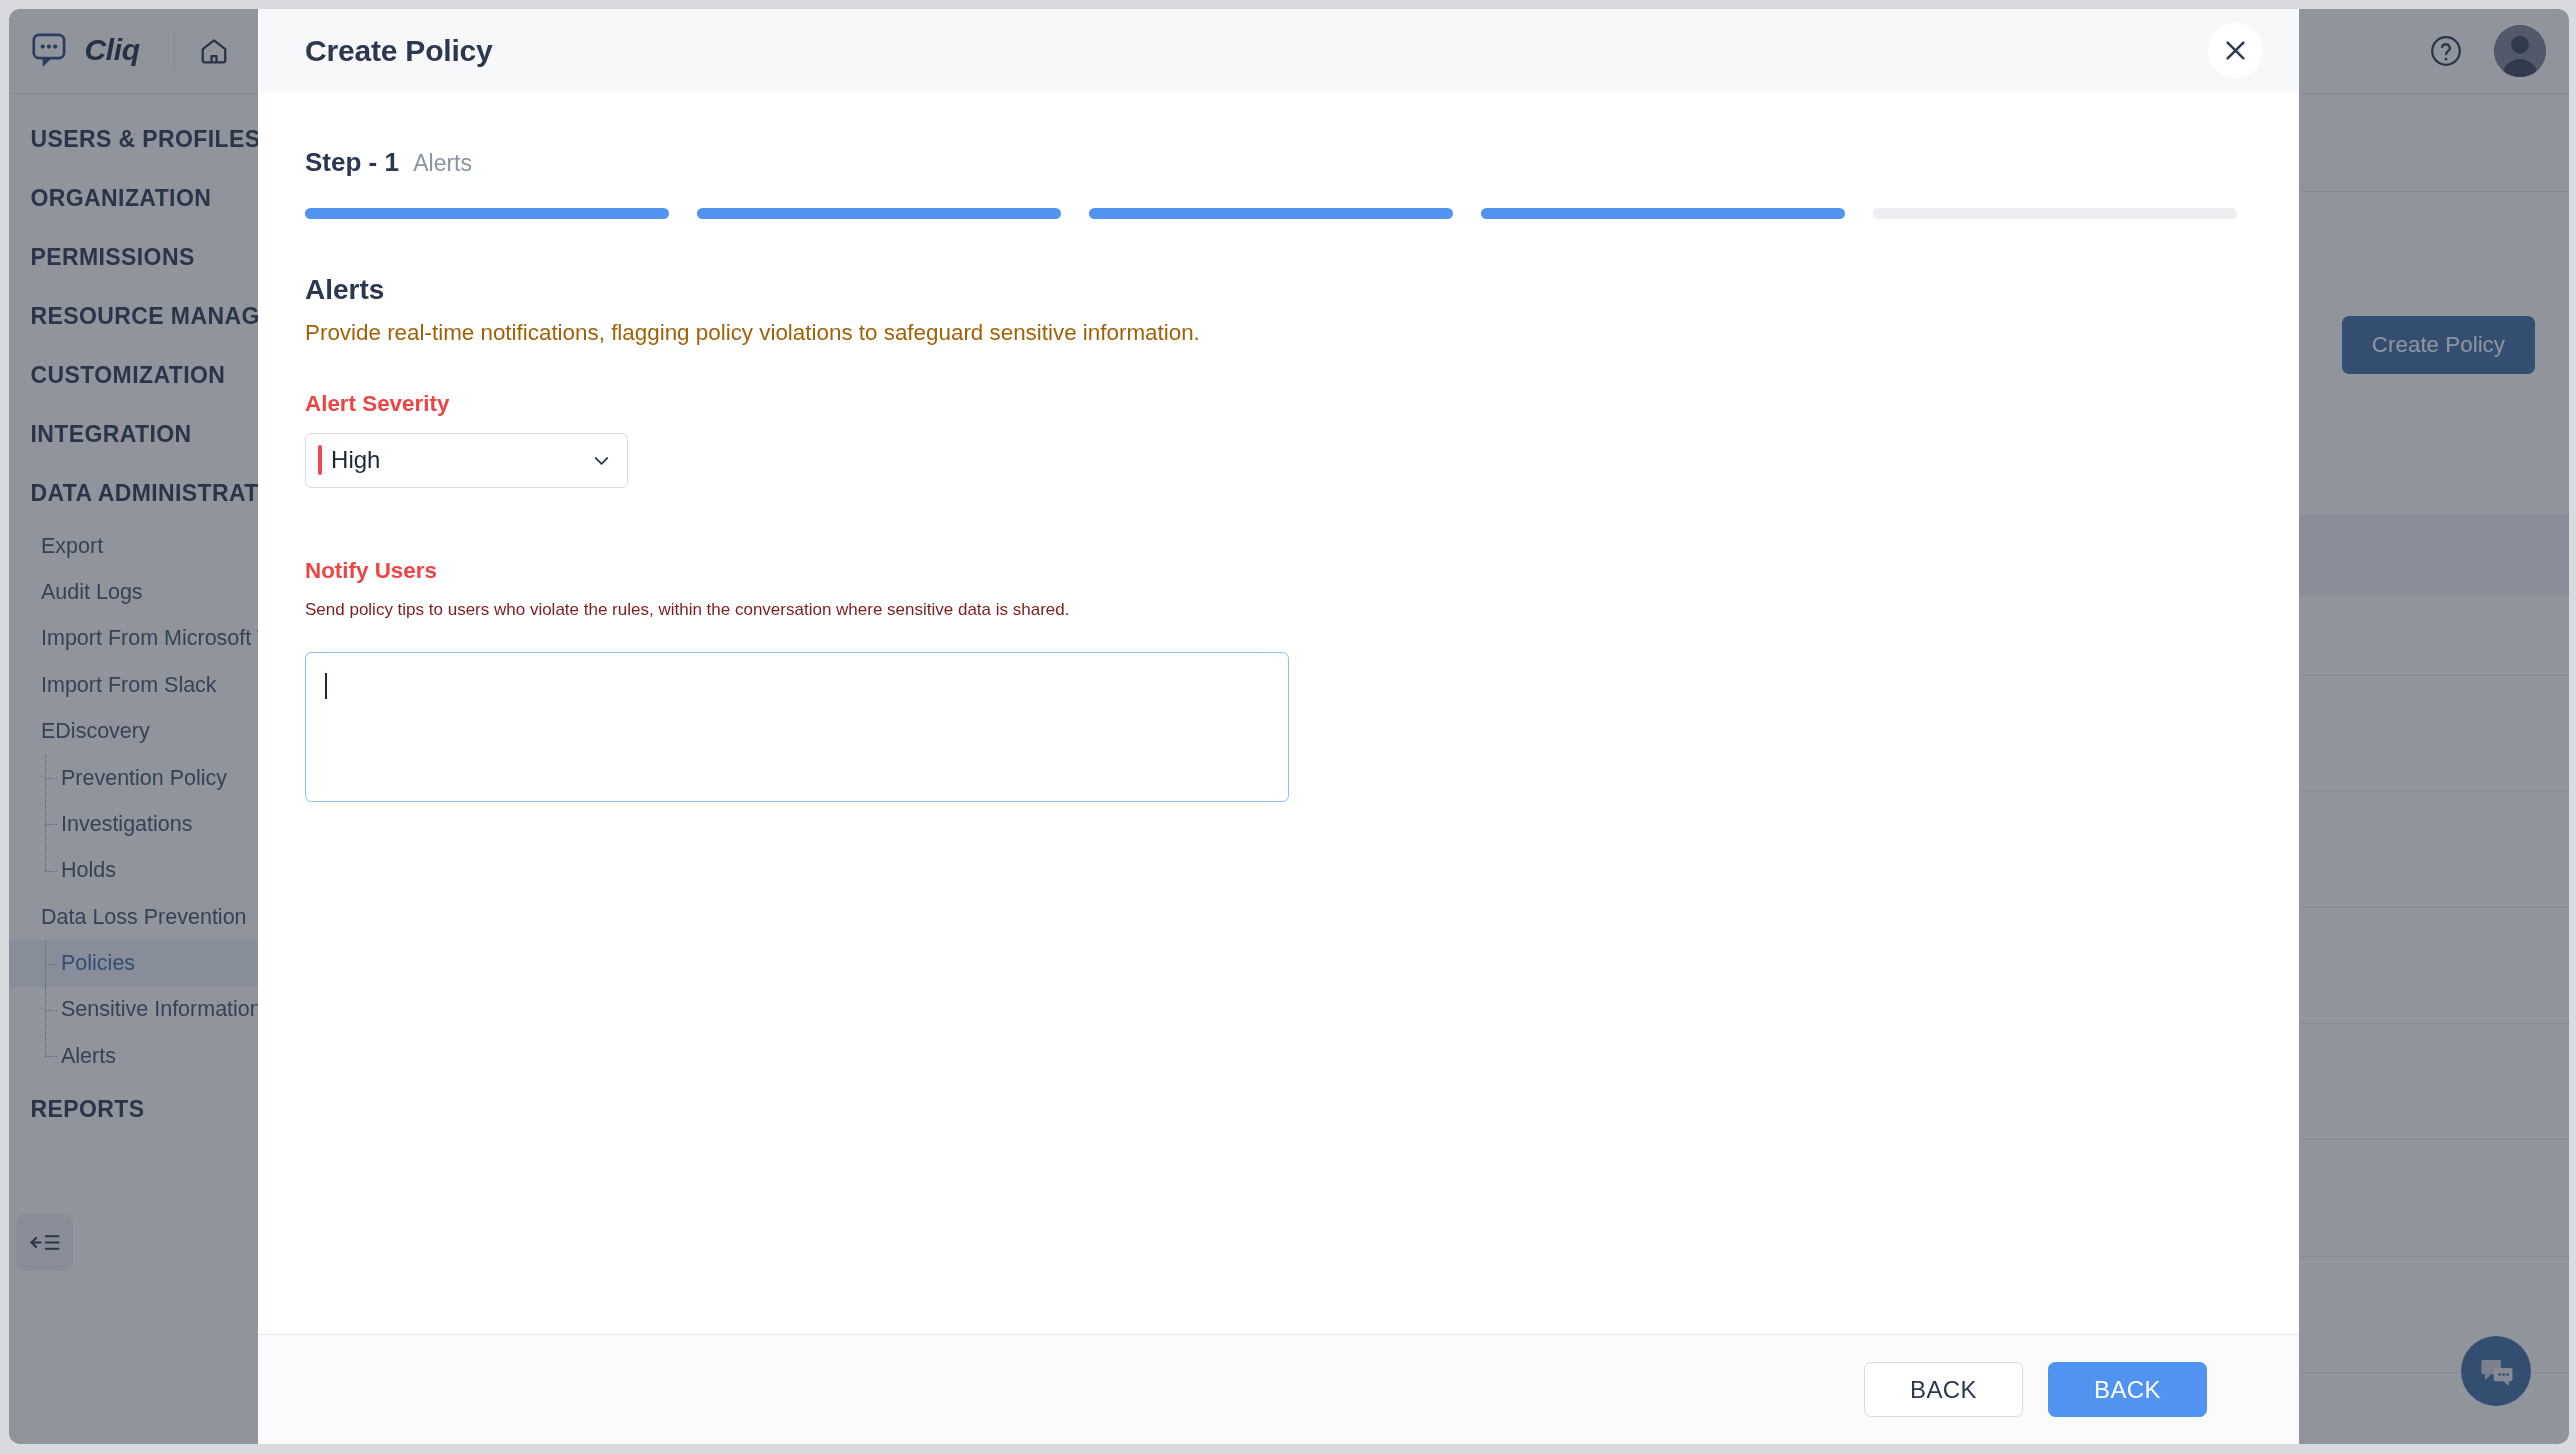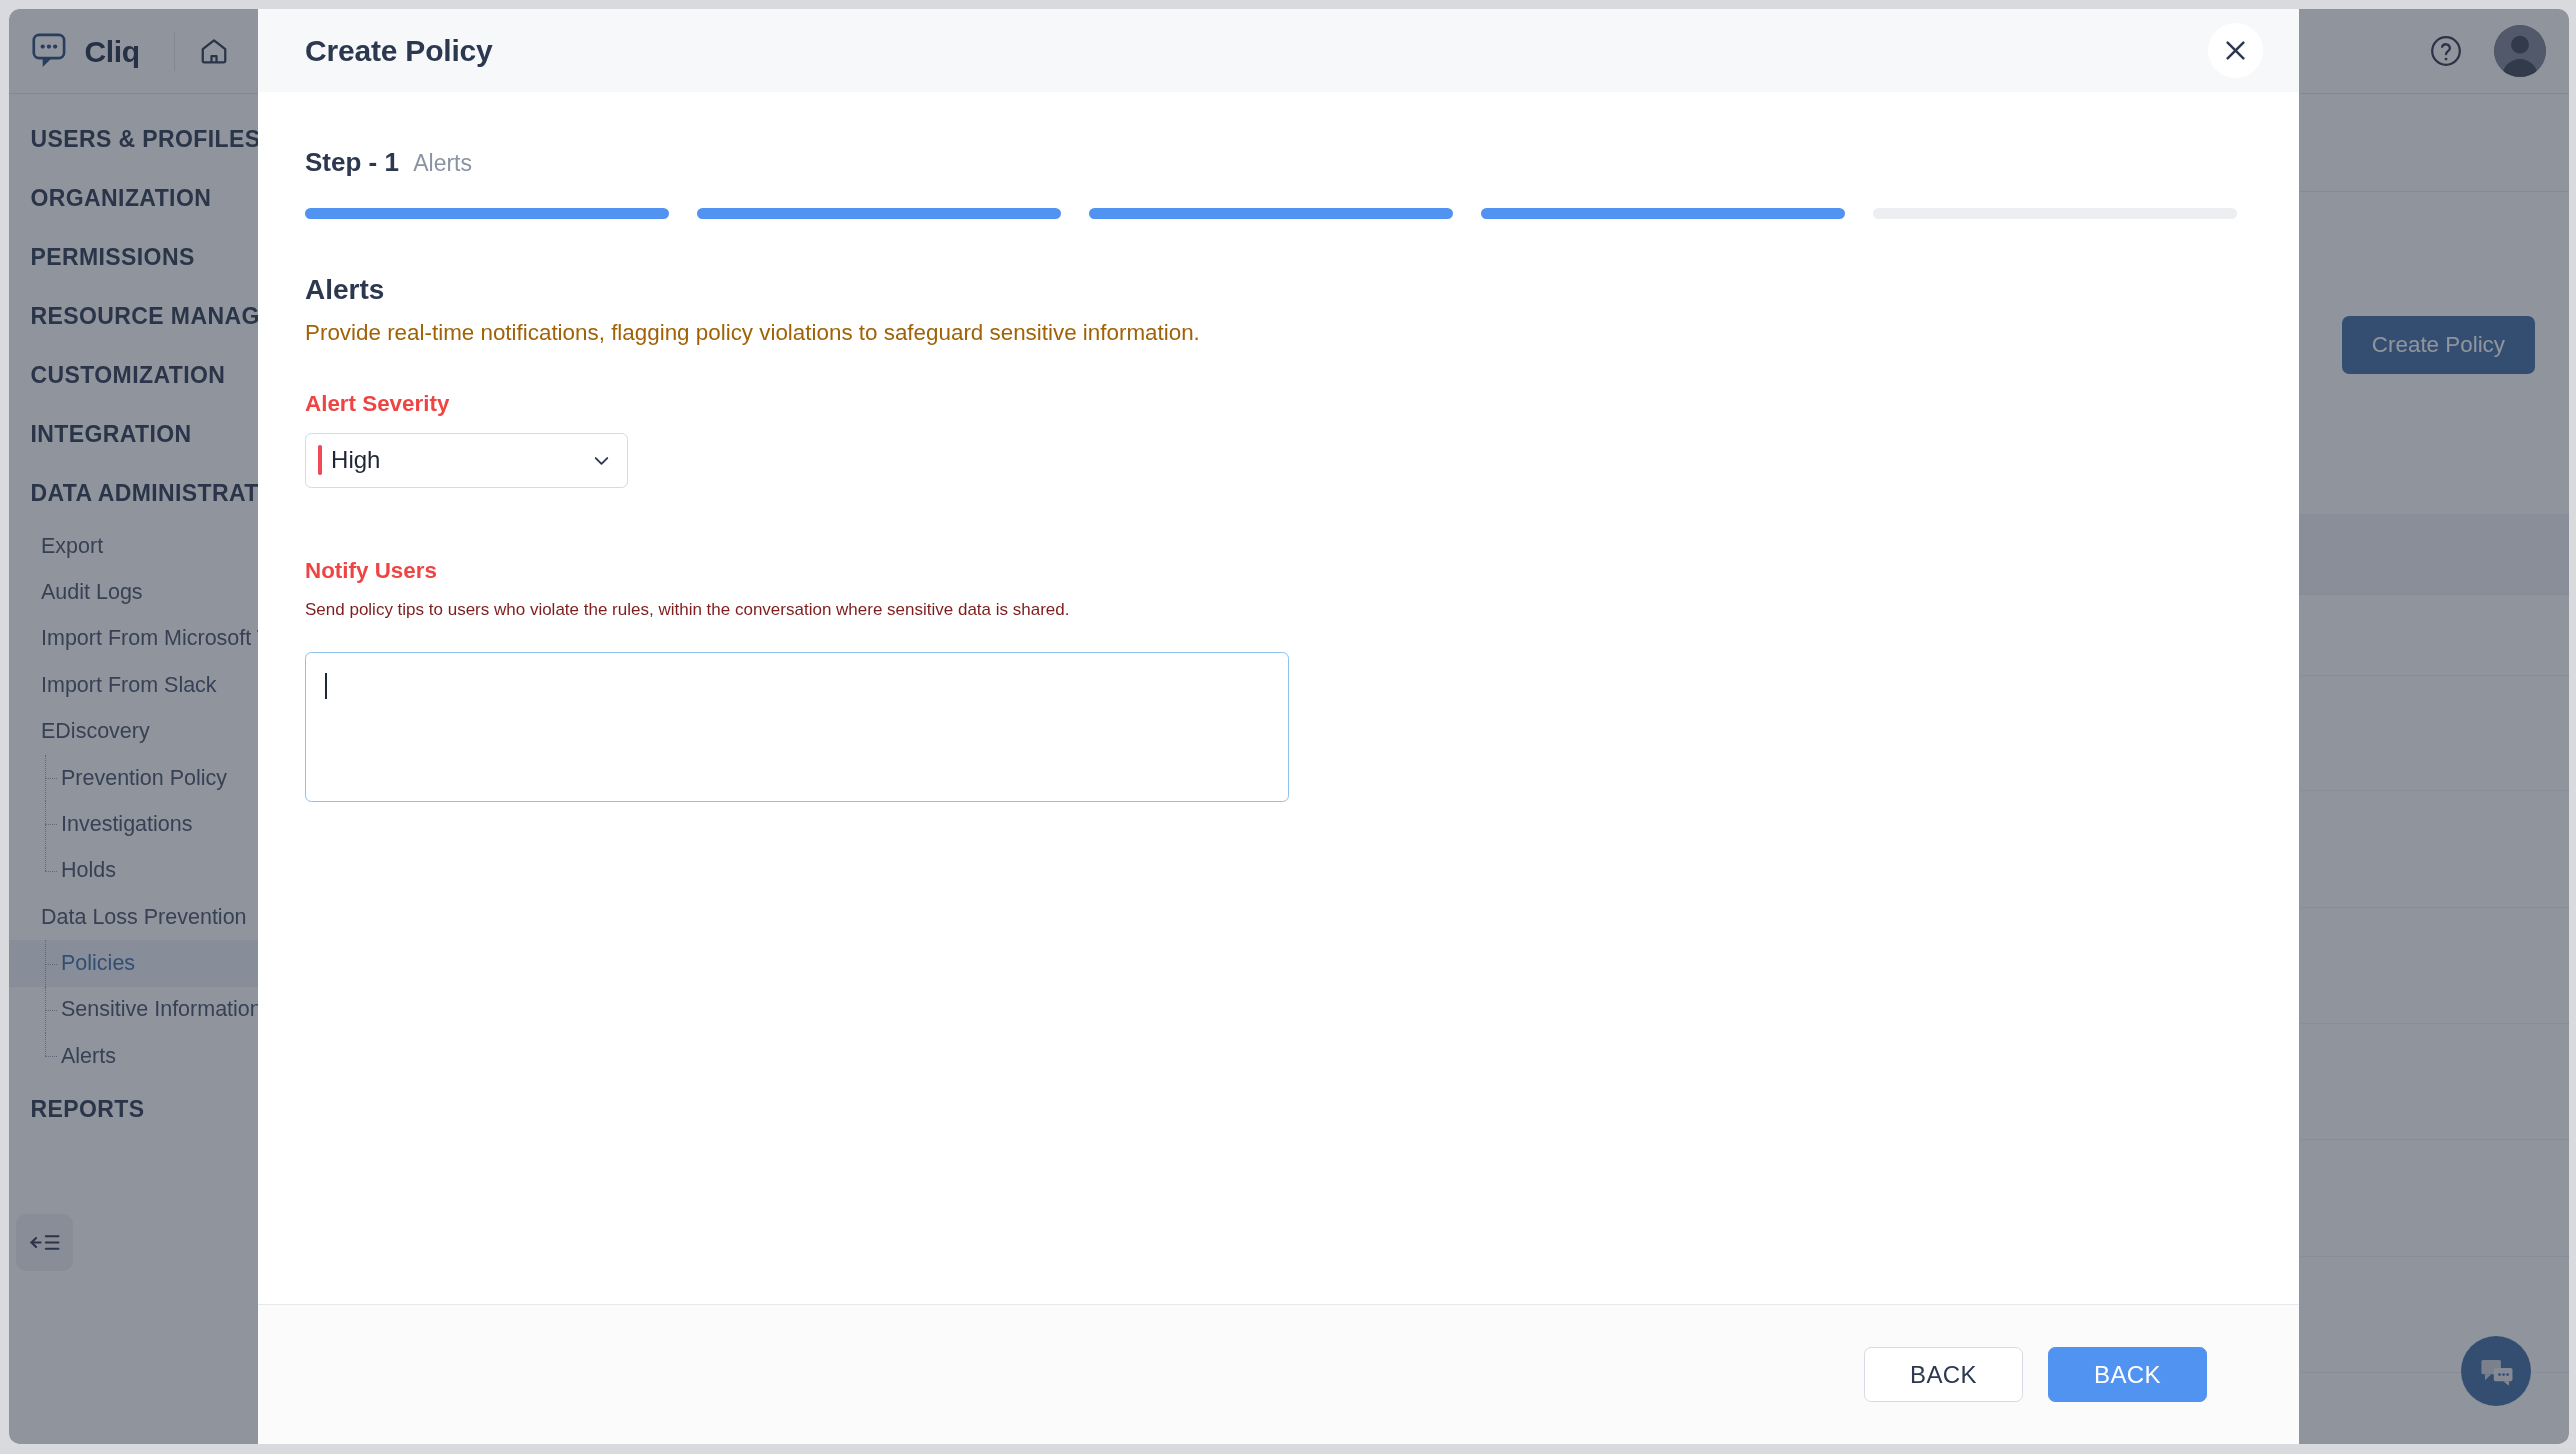--- a/index.html
+++ b/index.html
@@ -36,23 +36,24 @@
     width: 2560px; height: 85px;
     background: #ffffff;
     border-bottom: 0.9px solid #e4e6ea;
     display: flex;
     align-items: center;
     padding: 0 23px;
   }
 
   .brand {
     display: flex;
-    align-items: flex-end;
+    align-items: flex-start;
     gap: 11.6px;
     padding-right: 25px;
+    font-style: italic;
   }
   .brand-logo { width: 41px; height: 36px; display: block; }
   .brand-name {
     font-size: 30px;
     font-weight: bold;
     color: #22304a;
     letter-spacing: -0.4px;
   }
   .topbar-div {
     width: 0.9px; height: 39px;
@@ -328,21 +329,21 @@
   .caret {
     display: inline-block;
     width: 1.8px;
     height: 26px;
     background: #1f2736;
     vertical-align: -5.4px;
     margin-left: 0.9px;
   }
 
   .modal-footer {
-    height: 140px;
+    height: 110px;
     flex: none;
     background: #fbfbfc;
     border-top: 0.9px solid #e7e9ed;
     display: flex;
     align-items: center;
     justify-content: flex-end;
     padding-right: 92px;
     gap: 25px;
   }
   .btn {

